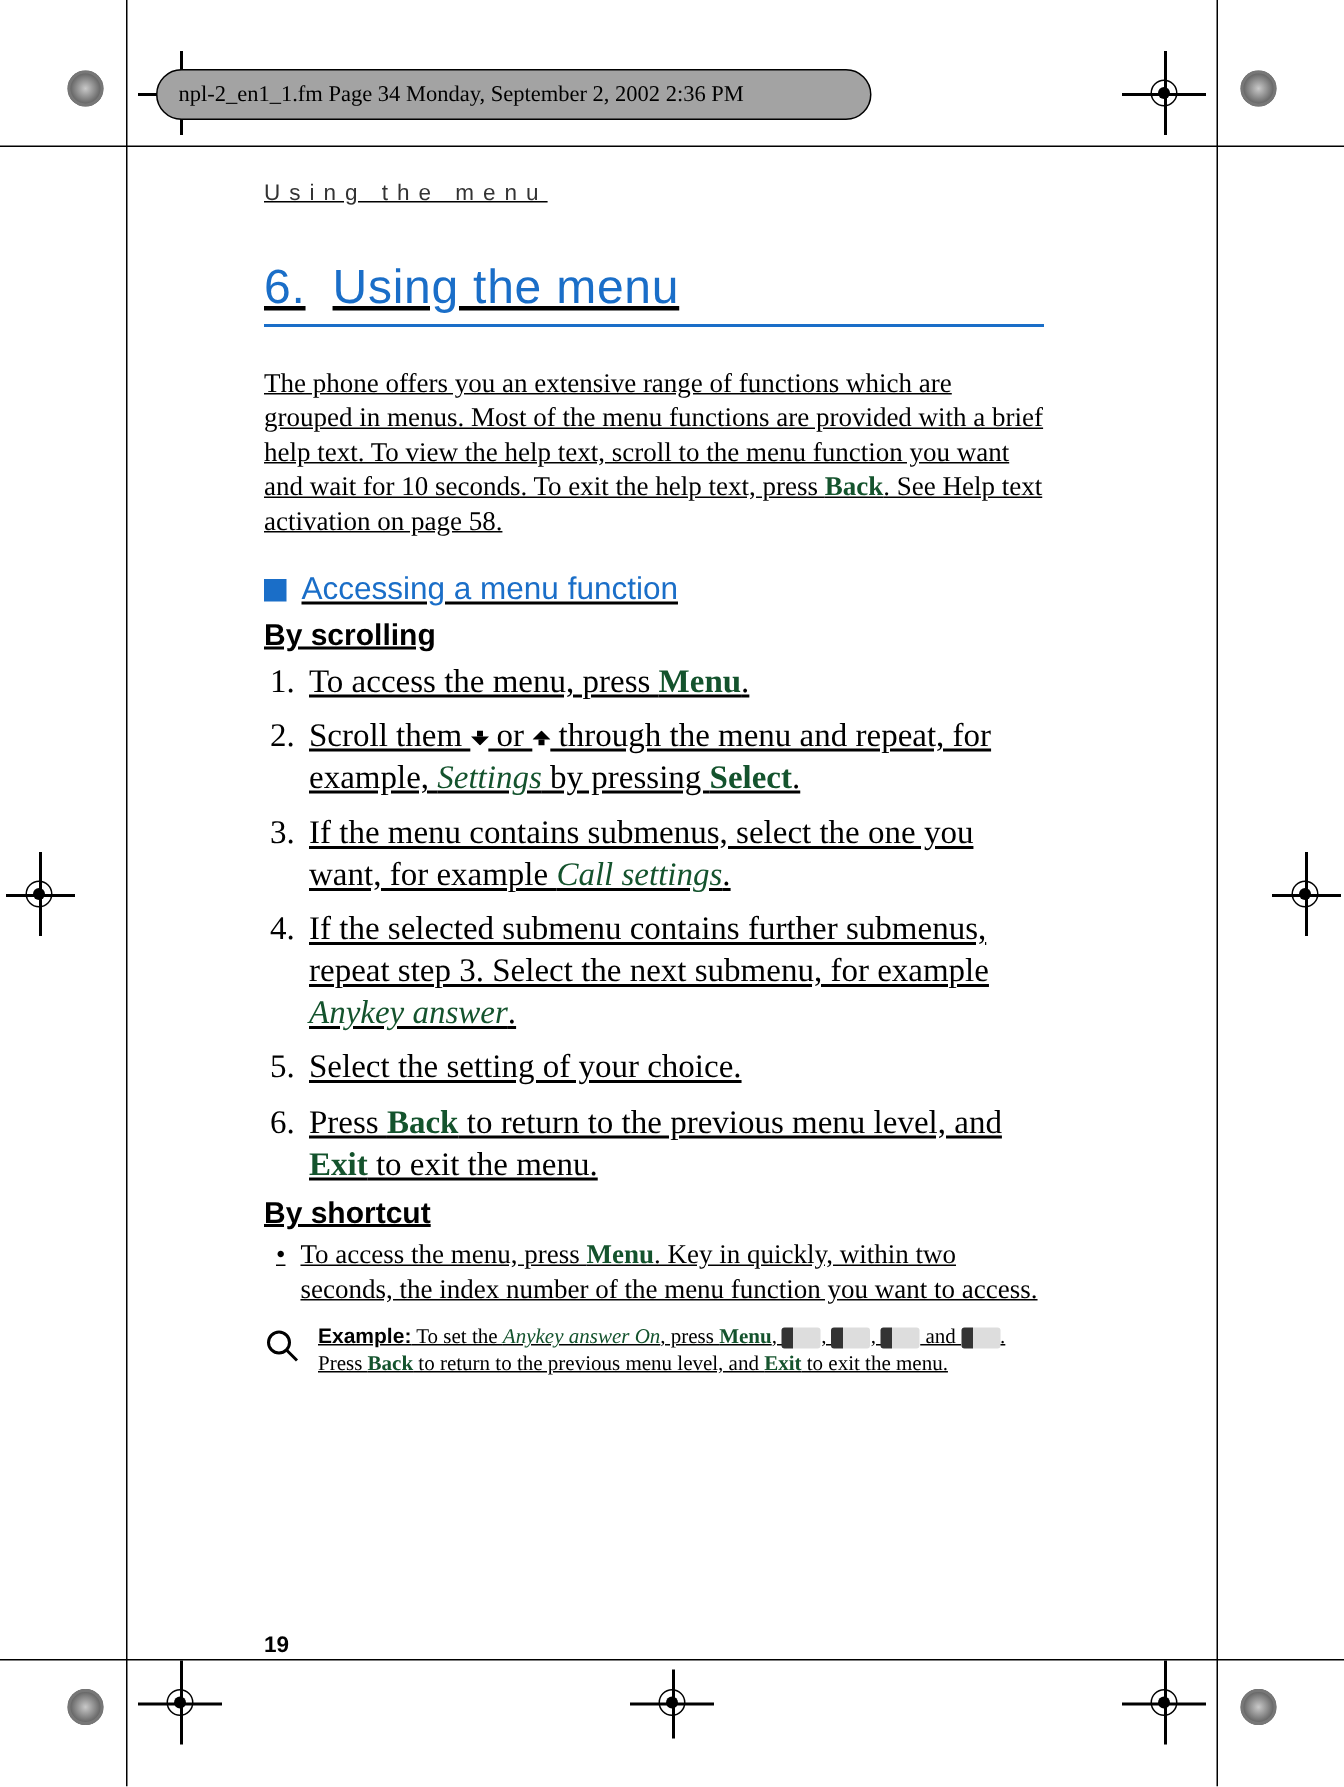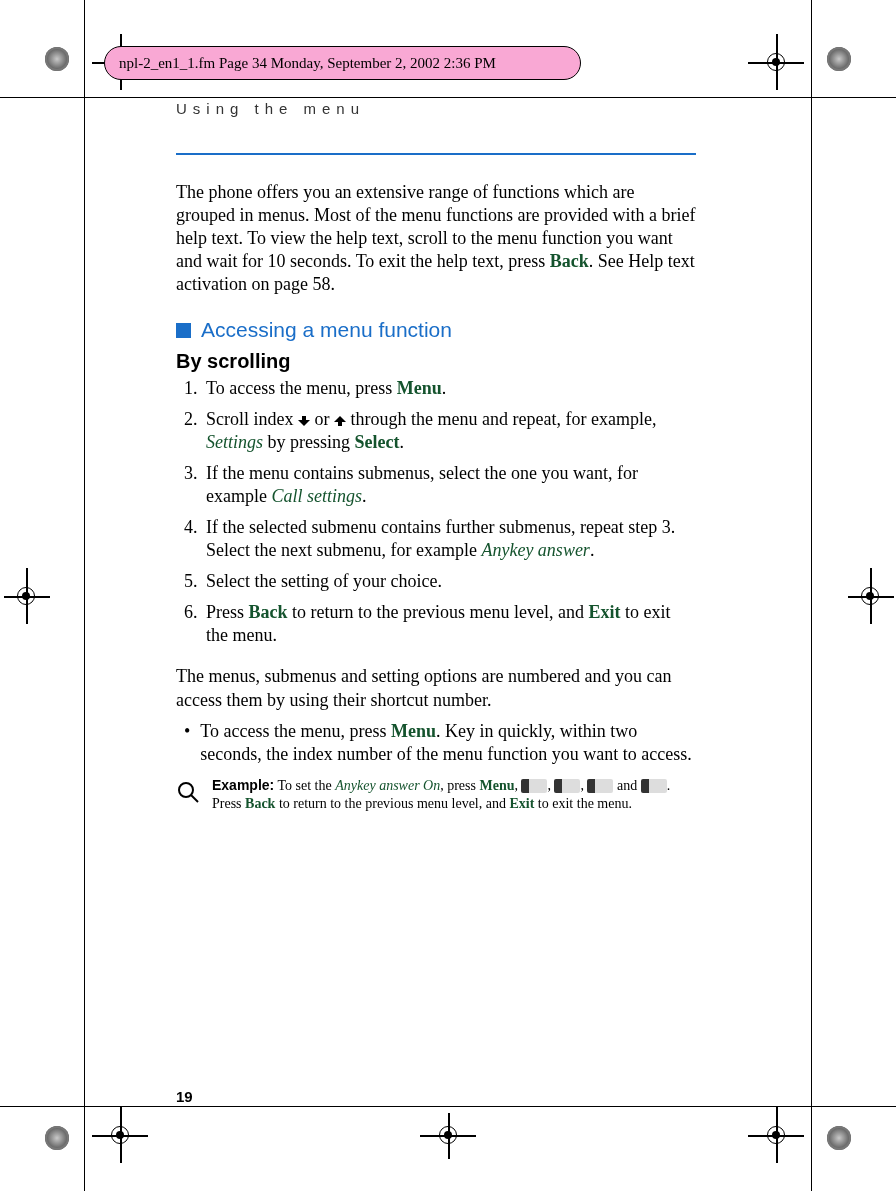--- a/index.html
+++ b/index.html
@@ -70,33 +70,34 @@
     left: 104px;
     top: 46px;
     height: 34px;
     border: 1.5px solid #000;
     border-radius: 17px;
     padding: 0 84px 0 14px;
     display: flex;
     align-items: center;
     font-family: "Times New Roman", serif;
     font-size: 15px;
-    background: #f9a8d4;
+    background: #a3a3a3;
   }
 
   
   .crop-line-h { position: absolute; background: #000; height: 1px; }
   .crop-line-v { position: absolute; background: #000; width: 1px; }
 
   
   .content {
     position: absolute;
     left: 176px;
-    top: 100px;
+    top: 120px;
     width: 520px;
+    text-decoration: underline;
   }
   .running-head {
     font-family: Arial, Helvetica, sans-serif;
     font-size: 15px;
     letter-spacing: 6px;
     color: #333;
     margin-bottom: 36px;
   }
   .chapter-title {
     font-family: Arial, Helvetica, sans-serif;
@@ -136,21 +137,21 @@
   }
   .subhead {
     font-family: Arial, Helvetica, sans-serif;
     font-weight: bold;
     font-size: 20px;
     margin: 8px 0 4px 0;
   }
   ol.steps {
     margin: 0 0 8px 0;
     padding-left: 26px;
-    font-size: 18px;
+    font-size: 22px;
     line-height: 1.28;
   }
   ol.steps li { margin-bottom: 8px; padding-left: 4px; }
   .bullet-row {
     display: flex;
     gap: 10px;
     font-size: 18px;
     line-height: 1.28;
     margin: 4px 0 10px 8px;
   }
@@ -249,60 +250,63 @@
 <div class="crop-line-v" style="top:0; bottom:0; left:84px;"></div>
 <div class="crop-line-v" style="top:0; bottom:0; right:84px;"></div>
 
 <div class="title-bar">
   <span>npl-2_en1_1.fm  Page 34  Monday, September 2, 2002  2:36 PM</span>
 </div>
 
 <div class="content">
   <div class="running-head">Using the menu</div>
 
+  <h1 class="chapter-title">
+    <span class="chapter-num">6.</span><span>Using the menu</span>
+  </h1>
   <hr class="hr-thick">
 
   <p class="intro">
     <span>The phone offers you an extensive range of functions which are grouped in menus. Most of the menu functions are provided with a brief help text. To view the help text, scroll to the menu function you want and wait for 10 seconds. To exit the help text, press </span><span class="link-color bold">Back</span><span>. See Help text activation on page 58.</span>
   </p>
 
   <div class="section-head">
     <span class="sq"></span>
     <span>Accessing a menu function</span>
   </div>
 
   <div class="subhead">By scrolling</div>
 
   <ol class="steps">
     <li>
       <span>To access the menu, press </span><span class="link-color bold">Menu</span><span>.</span>
     </li>
     <li>
-      <span>Scroll index </span><svg class="arrow-icon" viewBox="0 0 12 10">
+      <span>Scroll them </span><svg class="arrow-icon" viewBox="0 0 12 10">
           <rect x="4" y="0" width="4" height="4" fill="#000"></rect>
           <polygon points="0,4 12,4 6,10" fill="#000"></polygon>
         </svg><span> or </span><svg class="arrow-icon" viewBox="0 0 12 10">
           <polygon points="0,6 12,6 6,0" fill="#000"></polygon>
           <rect x="4" y="6" width="4" height="4" fill="#000"></rect>
         </svg><span> through the menu and repeat, for example, </span><span class="link-color italic">Settings</span><span> by pressing </span><span class="link-color bold">Select</span><span>.</span>
     </li>
     <li>
       <span>If the menu contains submenus, select the one you want, for example </span><span class="link-color italic">Call settings</span><span>.</span>
     </li>
     <li>
       <span>If the selected submenu contains further submenus, repeat step 3. Select the next submenu, for example </span><span class="link-color italic">Anykey answer</span><span>.</span>
     </li>
     <li>Select the setting of your choice.</li>
     <li>
       <span>Press </span><span class="link-color bold">Back</span><span> to return to the previous menu level, and </span><span class="link-color bold">Exit</span><span> to exit the menu.</span>
     </li>
   </ol>
 
-
-  <p class="intro" style="margin-bottom:8px;">The menus, submenus and setting options are numbered and you can access them by using their shortcut number.</p>
+  <div class="subhead">By shortcut</div>
+
 
   <div class="bullet-row">
     <div>•</div>
     <div>
       <span>To access the menu, press </span><span class="link-color bold">Menu</span><span>. Key in quickly, within two seconds, the index number of the menu function you want to access.</span>
     </div>
   </div>
 
   <div class="example">
     <div class="mag">

